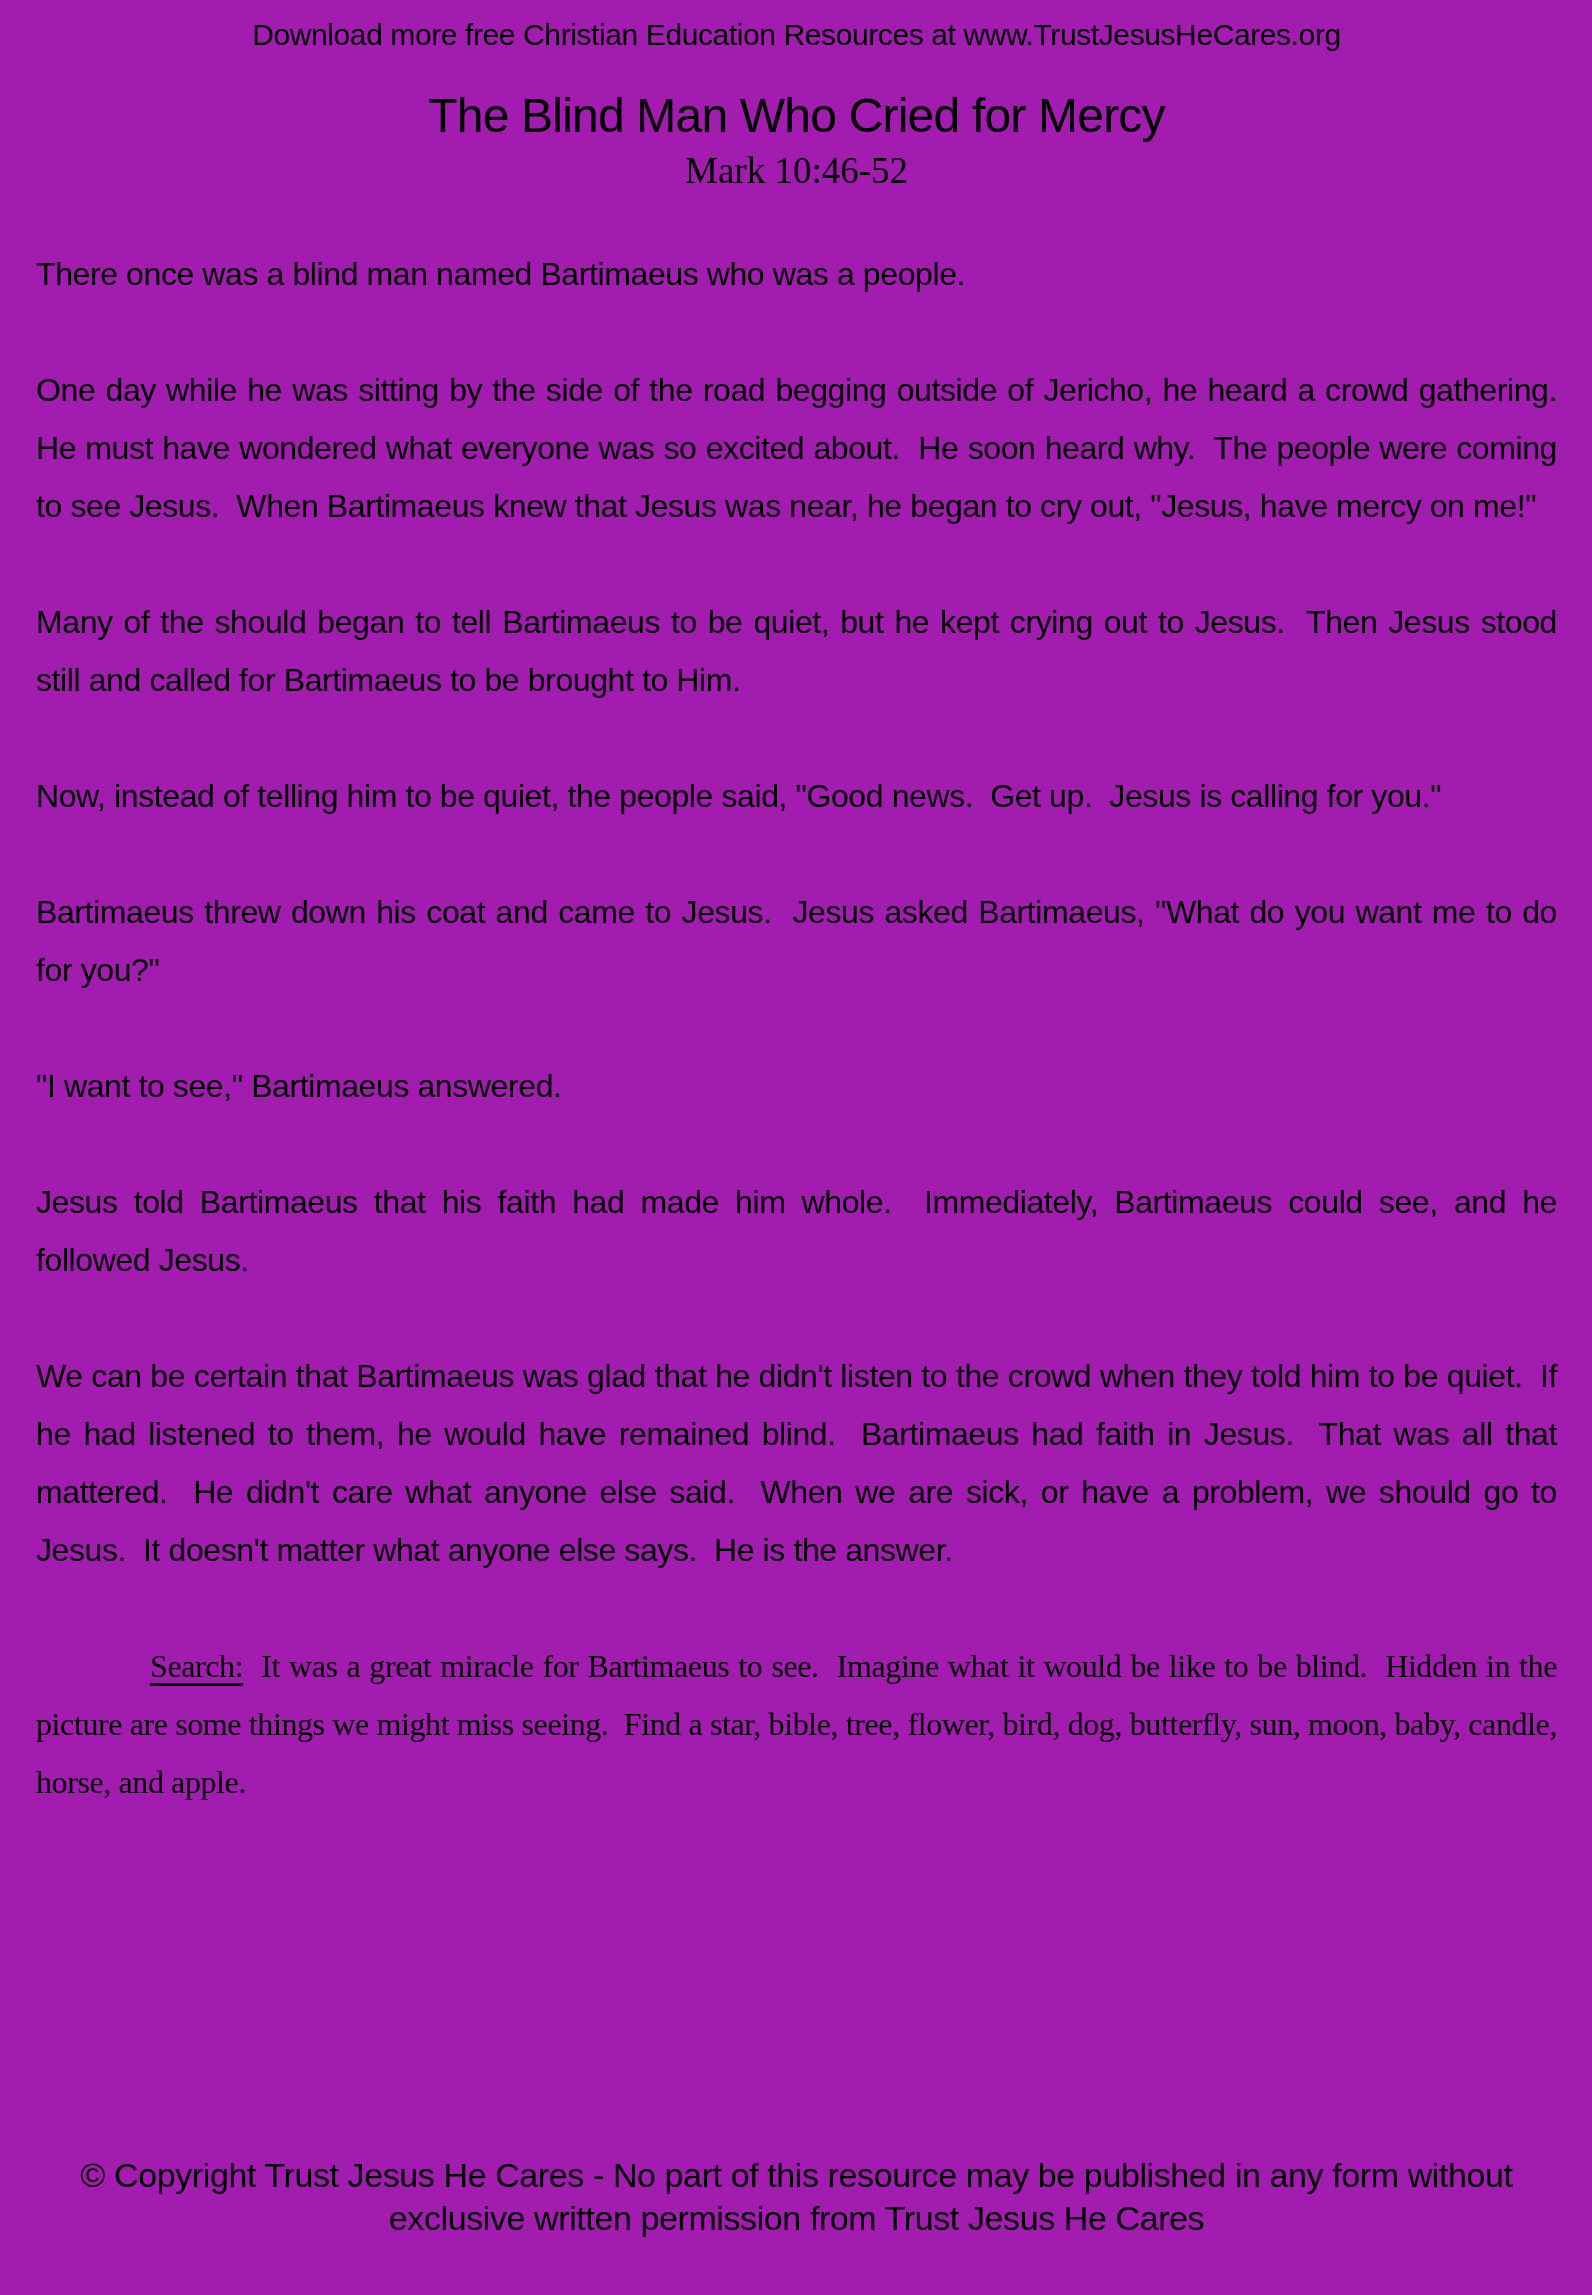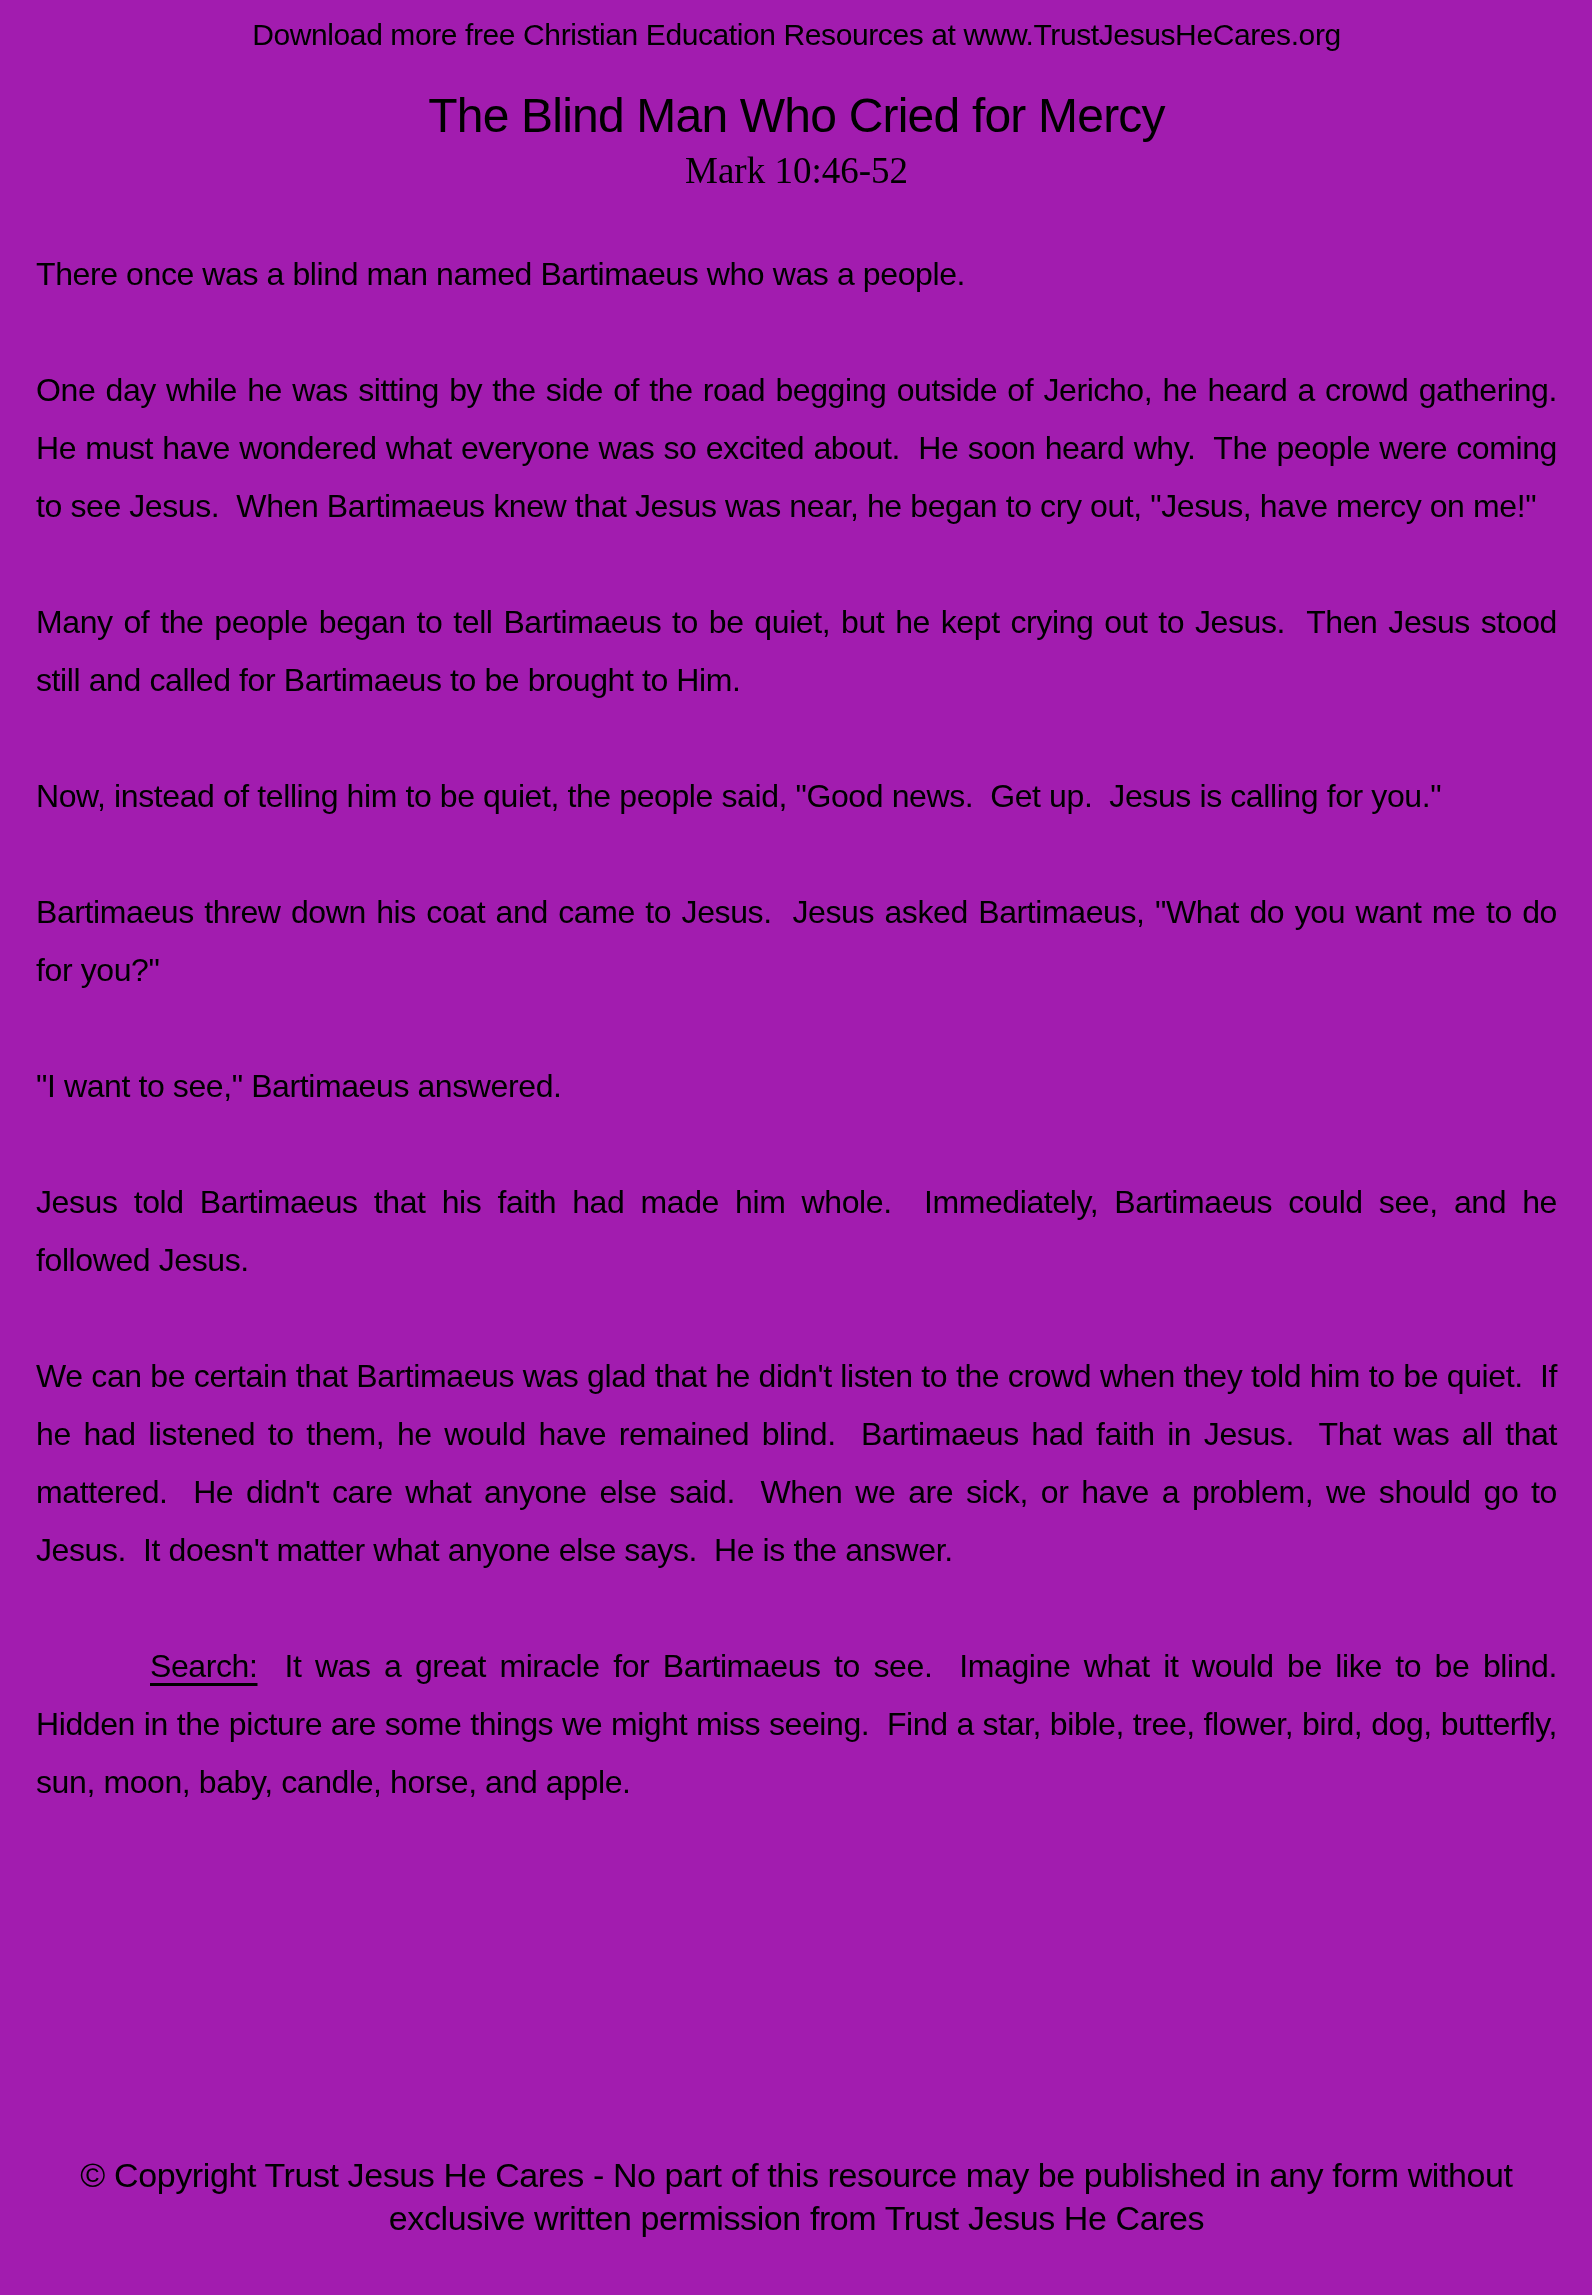--- a/index.html
+++ b/index.html
@@ -45,20 +45,21 @@
     font-size: 32px;
     line-height: 58px;
     margin: 0 0 58px 0;
     text-align: justify;
     white-space: pre-wrap;
     letter-spacing: -0.4px;
   }
   p.search-para {
     text-indent: 114px;
     margin-bottom: 0;
+    font-family: Liberation Serif, serif;
   }
   .search-label {
     text-decoration: underline;
     text-decoration-thickness: 3px;
     text-underline-offset: 6px;
   }
   .footer {
     position: absolute;
     left: 36px;
     right: 36px;
@@ -76,21 +77,21 @@
 
   <div class="header-note">Download more free Christian Education Resources at www.TrustJesusHeCares.org</div>
 
   <div class="doc-title">The Blind Man Who Cried for Mercy</div>
 
   <div class="doc-subtitle">Mark 10:46-52</div>
 
   <div class="body-copy">
     <p class="body-para">There once was a blind man named Bartimaeus who was a people.</p>
     <p class="body-para">One day while he was sitting by the side of the road begging outside of Jericho, he heard a crowd gathering.  He must have wondered what everyone was so excited about.  He soon heard why.  The people were coming to see Jesus.  When Bartimaeus knew that Jesus was near, he began to cry out, "Jesus, have mercy on me!"</p>
-    <p class="body-para">Many of the people began to tell Bartimaeus to be quiet, but he kept crying out to Jesus.  Then Jesus stood still and called for Bartimaeus to be brought to Him.</p>
+    <p class="body-para">Many of the should began to tell Bartimaeus to be quiet, but he kept crying out to Jesus.  Then Jesus stood still and called for Bartimaeus to be brought to Him.</p>
     <p class="body-para">Now, instead of telling him to be quiet, the people said, "Good news.  Get up.  Jesus is calling for you."</p>
     <p class="body-para">Bartimaeus threw down his coat and came to Jesus.  Jesus asked Bartimaeus, "What do you want me to do for you?"</p>
     <p class="body-para">"I want to see," Bartimaeus answered.</p>
     <p class="body-para">Jesus told Bartimaeus that his faith had made him whole.  Immediately, Bartimaeus could see, and he followed Jesus.</p>
     <p class="body-para">We can be certain that Bartimaeus was glad that he didn't listen to the crowd when they told him to be quiet.  If he had listened to them, he would have remained blind.  Bartimaeus had faith in Jesus.  That was all that mattered.  He didn't care what anyone else said.  When we are sick, or have a problem, we should go to Jesus.  It doesn't matter what anyone else says.  He is the answer.</p>
 
     <p class="body-para search-para"><span class="search-label">Search:</span><span>  It was a great miracle for Bartimaeus to see.  Imagine what it would be like to be blind.  Hidden in the picture are some things we might miss seeing.  Find a star, bible, tree, flower, bird, dog, butterfly, sun, moon, baby, candle, horse, and apple.</span></p>
   </div>
 
   <div class="footer">

